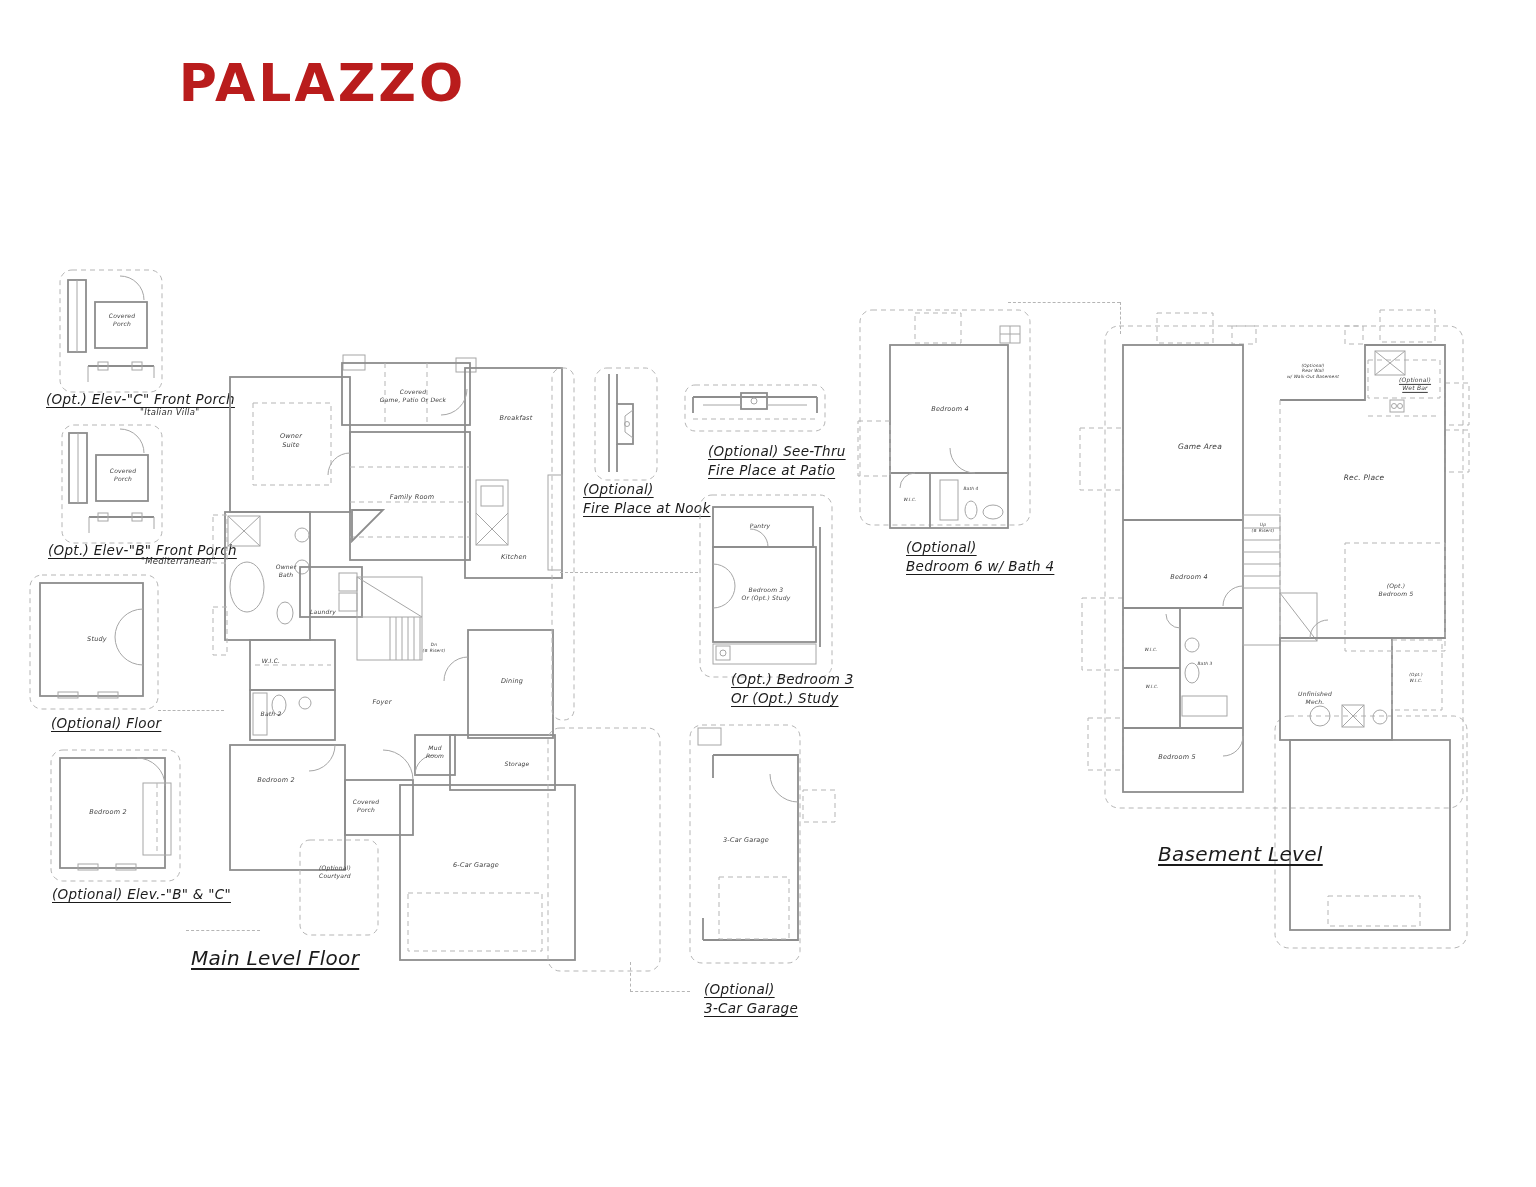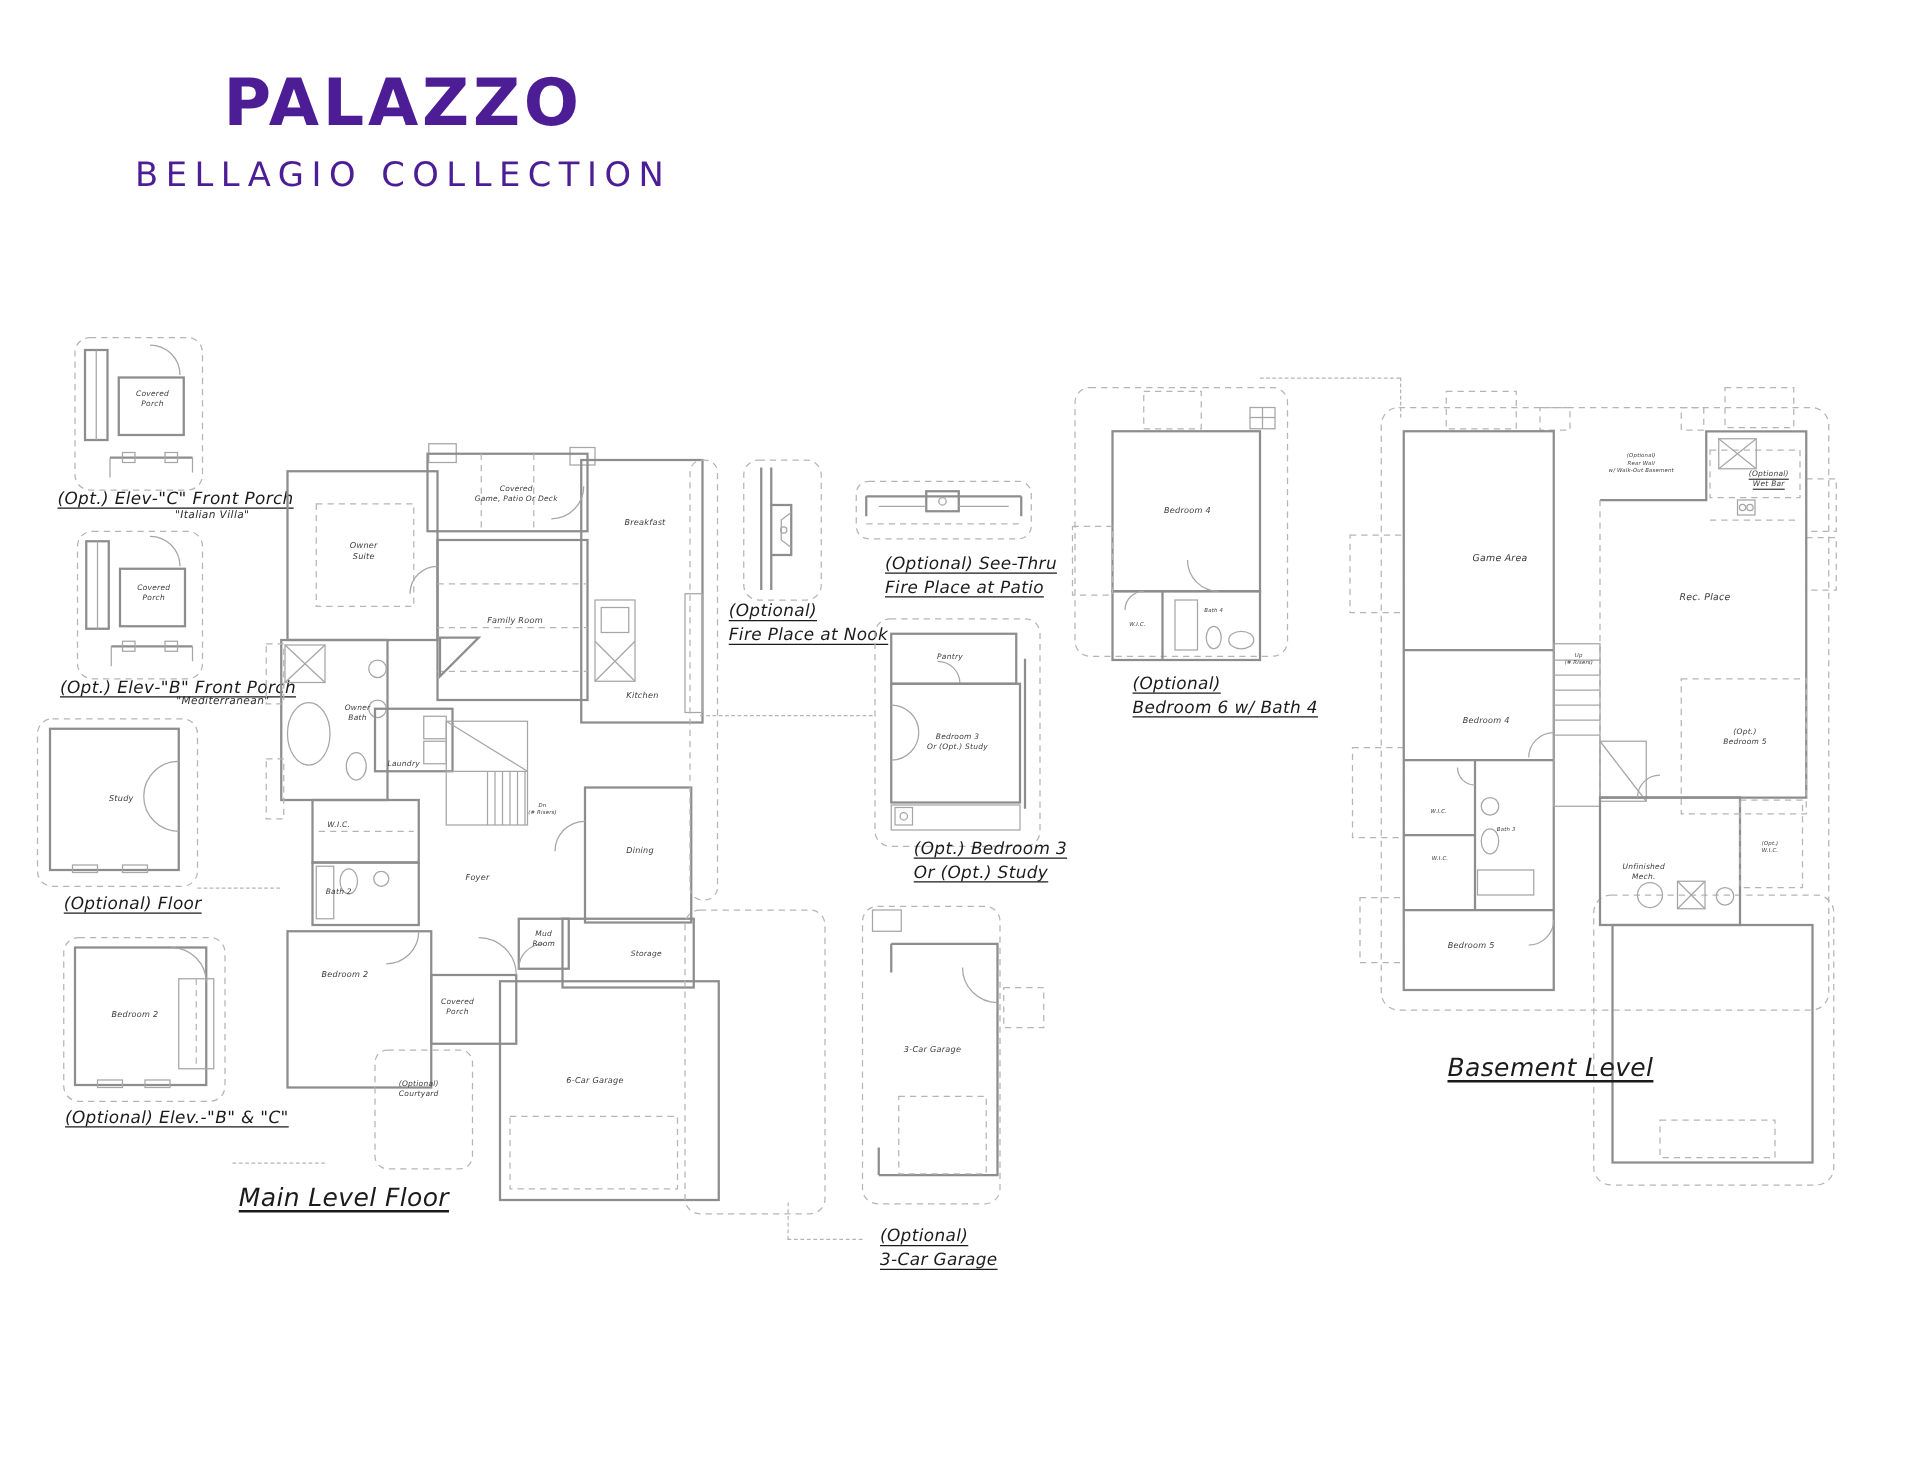--- a/index.html
+++ b/index.html
@@ -23,23 +23,22 @@
   .cap.big{font-size:20px;}
   .cap.sub{font-size:8.5px;text-decoration:none;color:#2e2e2e;}
   .conn-h{position:absolute;border-top:1px dashed #b5b5b5;height:0;}
   .conn-v{position:absolute;border-left:1px dashed #b5b5b5;width:0;}
 </style>
 </head>
 <body>
 
 <div class="sheet">
 
-  <div class="brand" style="color: #4c1d95;">
+  <div class="brand" style="color: #b91c1c;">
     <div class="t1">PALAZZO</div>
-    <div class="t2">BELLAGIO COLLECTION</div>
   </div>
 
   <svg class="lw" style="left:58px;top:266px" width="112" height="132" viewBox="0 0 112 132">
     <rect class="d" x="2" y="4" width="102" height="122" rx="12"></rect>
     <rect class="s" x="10" y="14" width="18" height="72"></rect>
     <line class="t" x1="19" y1="14" x2="19" y2="86"></line>
     <rect class="s" x="37" y="36" width="52" height="46"></rect>
     <path class="t" d="M62,10 A24,24 0 0 1 86,34"></path>
     <line class="s" x1="30" y1="100" x2="96" y2="100"></line>
     <line class="t" x1="30" y1="100" x2="30" y2="116"></line>

